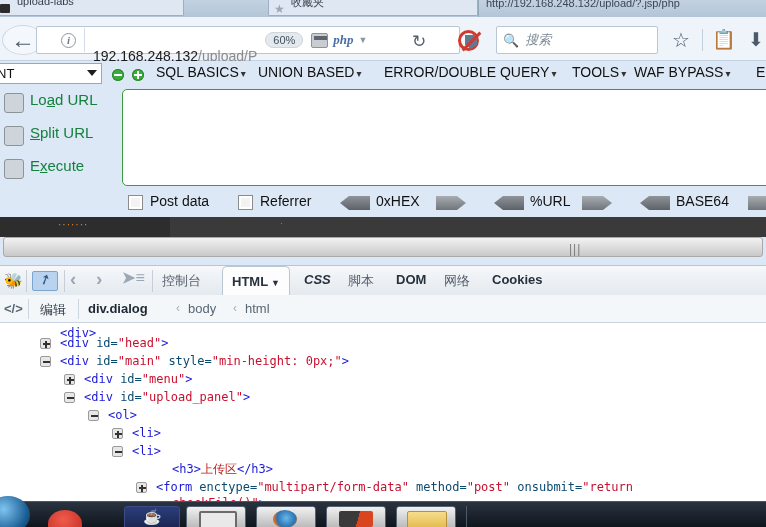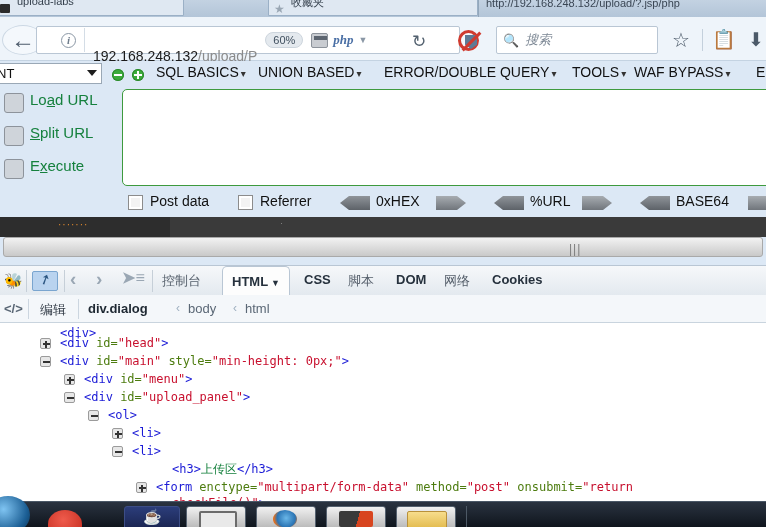--- a/index.html
+++ b/index.html
@@ -248,23 +248,23 @@
     position:absolute; width:11px; height:11px; top:3px;
     background:#e7e7e7; border:1px solid #9b9b9b; border-radius:2px;
   }
   .tog:before{
     content:""; position:absolute; left:2px; top:4px; width:7px; height:1.6px; background:#333;
   }
   .tog.plus:after{
     content:""; position:absolute; left:4px; top:2px; width:1.6px; height:7px; background:#333;
   }
   .tg{ color:#1a1ad6; }
-  .at{ color:#4d7c0f; }
+  .at{ color:#0c4a6e; }
   .vl{ color:#c8102e; }
-  .tx{ color:#15803d; }
+  .tx{ color:#b91c1c; }
 
   
   #taskbar{
     position:absolute; left:0; top:501px; width:766px; height:26px;
     background:linear-gradient(#2a3340,#0f151d);
     border-top:1px solid #4a5766;
   }
   #tb-orb{
     position:absolute; left:-14px; top:-6px; width:44px; height:38px;
     border-radius:50%; background:radial-gradient(circle at 40% 35%,#7fc4f2,#1b5e94 65%,#0a2b47);
@@ -433,21 +433,21 @@
   <div id="fb-sep2"></div>
   <div class="fb-nav" id="fb-prev">‹</div>
   <div class="fb-nav" id="fb-next">›</div>
   <div class="fb-nav" id="fb-list">➤≡</div>
   <div id="fb-sep3"></div>
 
   <div class="fb-tab" style="left:162px">控制台</div>
   <div class="fb-tab" id="fb-tab-html" style="left:222px">
     <span>HTML</span><span id="fb-html-caret">▼</span>
   </div>
-  <div class="fb-tab" style="left:304px; font-weight:bold; color:#26313d;">CSS</div>
+  <div class="fb-tab" style="left:304px; font-weight:bold; color:#26313d;font-style:italic;">CSS</div>
   <div class="fb-tab" style="left:348px">脚本</div>
   <div class="fb-tab" style="left:396px; font-weight:bold; color:#26313d;">DOM</div>
   <div class="fb-tab" style="left:444px">网络</div>
   <div class="fb-tab" style="left:492px; font-weight:bold; color:#26313d;text-align:right;">Cookies</div>
 </div>
 
 <div id="fb-crumb">
   <div id="crumb-code">&lt;/&gt;</div>
   <div id="crumb-sep1"></div>
   <div id="crumb-edit">编辑</div>

